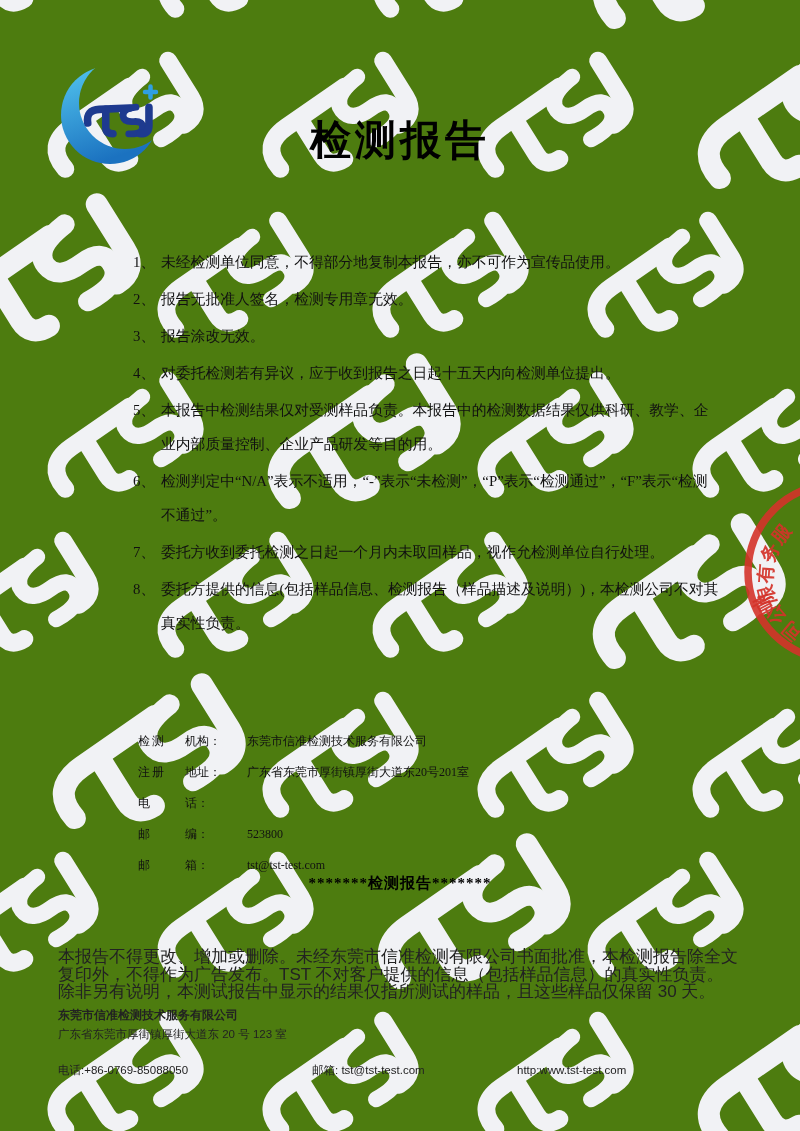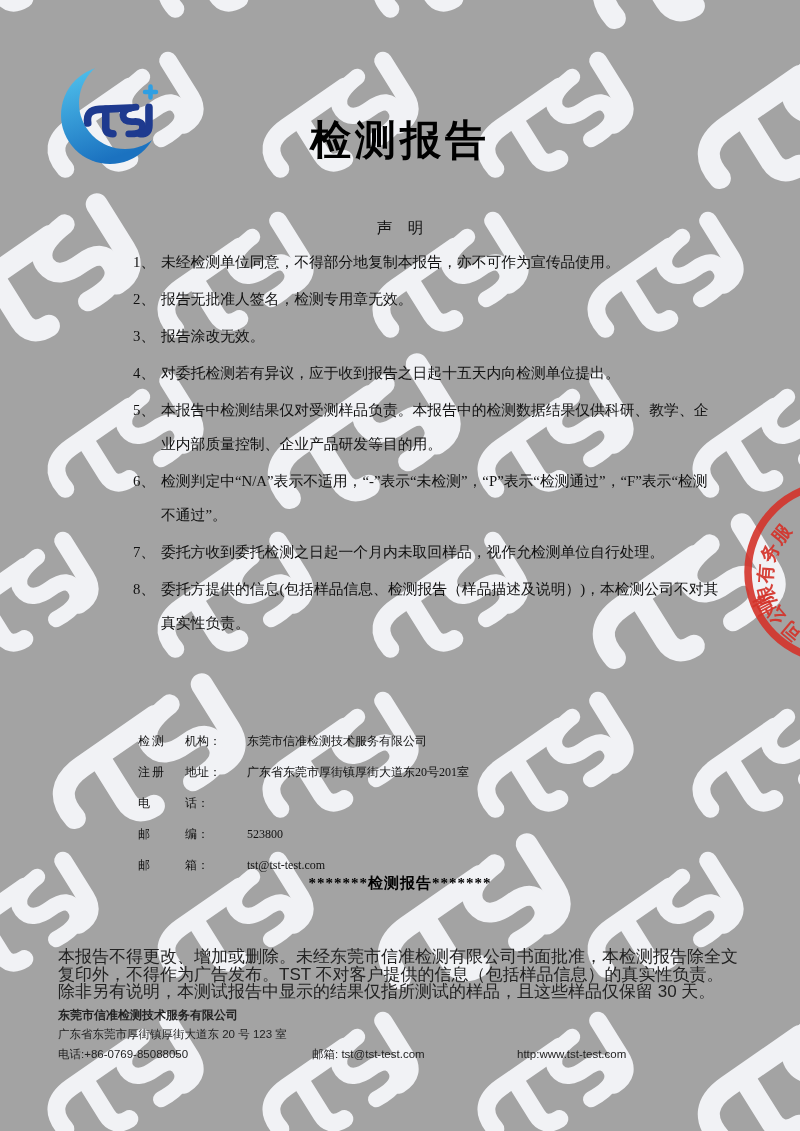--- a/index.html
+++ b/index.html
@@ -1,17 +1,17 @@
 <!DOCTYPE html>
 <html><head>
 <meta charset="utf-8">
 <style>
   html,body{margin:0;padding:0;background:#ffffff;}
   .page{
-    position:relative;width:800px;height:1131px;background:#a3a3a3;
+    position:relative;width:800px;height:1131px;background:#4d7c0f;
     overflow:hidden;font-family:"Liberation Serif","DejaVu Serif",serif;color:#1a1a1a;
   }
   
   .wm-layer{position:absolute;inset:0;z-index:0;pointer-events:none;}
   
   .logo{position:absolute;left:58px;top:60px;width:132px;height:110px;z-index:1;}
   .doc-title{
     position:absolute;left:0;top:86px;width:800px;text-align:center;z-index:1;
     font-size:41px;font-weight:700;letter-spacing:4px;color:#000;
   }
@@ -44,21 +44,21 @@
     font-size:15px;font-weight:700;letter-spacing:1px;color:#000;
   }
   
   .footer{
     position:absolute;left:58px;top:948px;width:694px;z-index:1;
     font-family:"Liberation Sans","DejaVu Sans",sans-serif;color:#222;
   }
   .f-disclaimer{font-size:17px;line-height:17.5px;margin:0 12px 5px 0;}
   .f-company{font-size:12px;font-weight:700;line-height:19px;}
   .f-address{font-size:11.5px;line-height:19px;}
-  .f-contacts{position:relative;height:19px;font-size:11.5px;line-height:19px;margin-top:1px;}
+  .f-contacts{position:relative;height:19px;font-size:11.5px;line-height:19px;margin-top:17px;}
   .f-phone{position:absolute;left:0;top:0;}
   .f-email{position:absolute;left:254px;top:0;}
   .f-web{position:absolute;left:459px;top:0;}
   
   .stamp{position:absolute;inset:0;z-index:2;pointer-events:none;}
   .stamp text{
     font-family:"Liberation Serif","DejaVu Serif",serif;font-weight:700;
     fill:#d4332a;opacity:.92;
   }
 </style>
@@ -134,21 +134,20 @@
       <use href="#tst-mark" transform="translate(24,40) scale(0.36)"></use>
     </g>
     <g stroke="#2f9fe3" stroke-width="4.5" stroke-linecap="round">
       <path d="M87,32 h11 M92.5,26.5 v11"></path>
     </g>
   </svg>
 
   <h1 class="doc-title">检测报告</h1>
 
 
-  <div class="decl-head">声　明</div>
 
   <ol class="decl-list">
     <li>
       <span class="num">1、</span>
       <span class="txt">未经检测单位同意，不得部分地复制本报告，亦不可作为宣传品使用。</span>
     </li>
     <li>
       <span class="num">2、</span>
       <span class="txt">报告无批准人签名，检测专用章无效。</span>
     </li>

